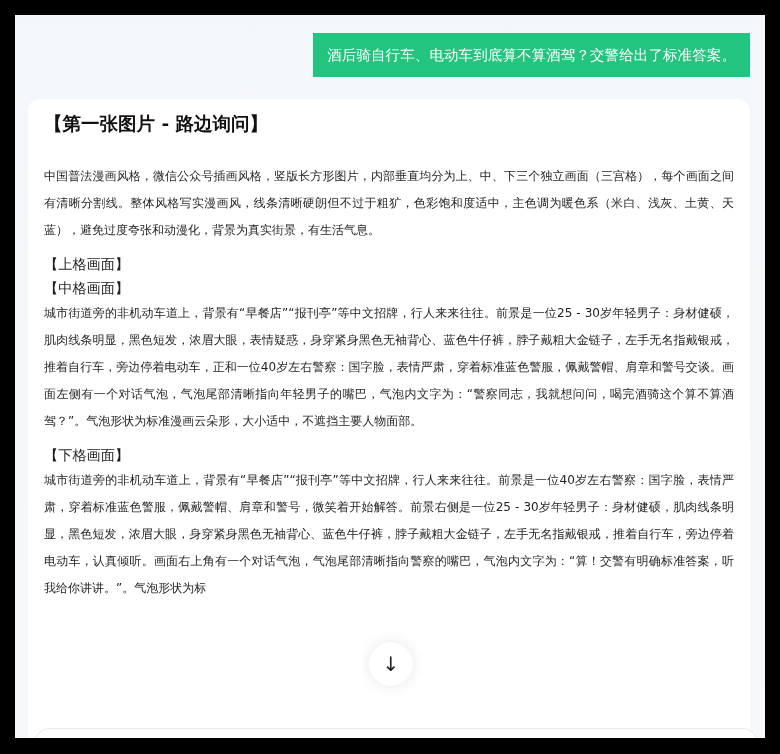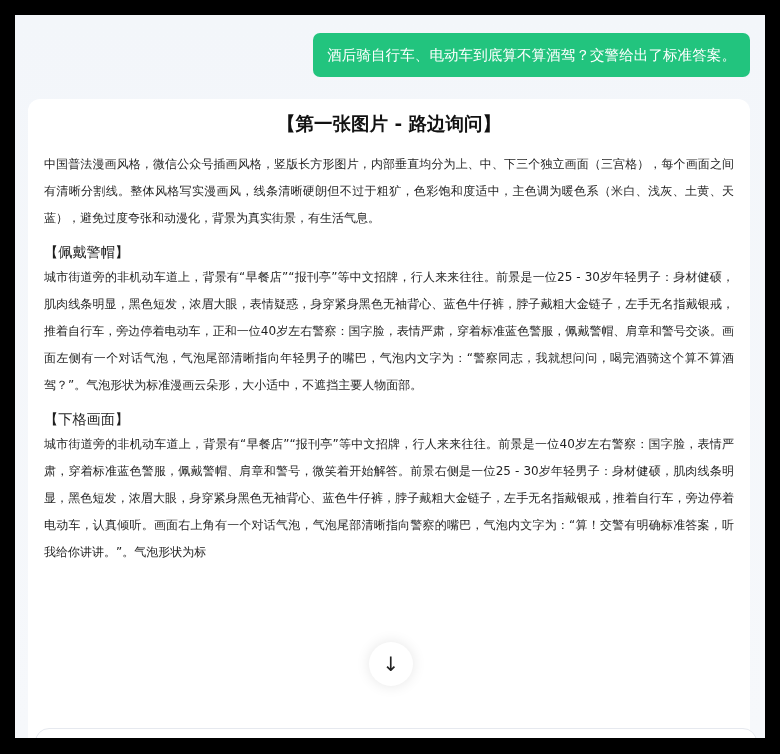--- a/index.html
+++ b/index.html
@@ -7,30 +7,30 @@
     width: 780px; height: 754px; background: #000; overflow: hidden;
     font-family: "DejaVu Sans", "Liberation Sans", sans-serif;
   }
   .viewport {
     position: absolute; left: 15px; top: 15px; width: 750px; height: 723px;
     background: linear-gradient(180deg, #f3f6fa 0%, #f6f8fb 100%);
     overflow: hidden;
   }
   .user-row { position: absolute; right: 15px; top: 18px; }
   .user-bubble {
-    background: #22c47e; color: #fff; border-radius: 7px;
+    background: #22c47e; color: #fff; border-radius: 0;
     padding: 0 14px; height: 44px; line-height: 44px;
     font-size: 14.5px; white-space: nowrap; letter-spacing: 0.1px;
   }
   .card {
     position: absolute; left: 13px; top: 84px; width: 722px; height: 700px;
     background: #fff; border-radius: 12px;
   }
   .card-inner { padding: 10px 16px 0 16px; color: #1f1f1f; }
-  .title { font-size: 18.5px; font-weight: bold; margin: 0 0 12px 0; line-height: 30px; color: #111; text-align: center; }
+  .title { font-size: 18.5px; font-weight: bold; margin: 0 0 24px 0; line-height: 30px; color: #111; }
   .para { font-size: 12px; line-height: 27px; margin: 0 0 8px 0; text-align: justify; }
   .section-label { font-size: 14.2px; line-height: 24px; margin: 0; }
   .scroll-btn {
     position: absolute; left: 354px; top: 627px; width: 44px; height: 44px;
     border-radius: 50%; background: #fff;
     box-shadow: 0 0 14px rgba(0,0,0,0.10);
     display: flex; align-items: center; justify-content: center;
     font-size: 20px; color: #222; cursor: pointer;
   }
   .input-box {
@@ -45,22 +45,23 @@
 
   <div class="user-row">
     <div class="user-bubble">酒后骑自行车、电动车到底算不算酒驾？交警给出了标准答案。</div>
   </div>
 
   <div class="card">
     <div class="card-inner">
       <div class="title">【第一张图片 - 路边询问】</div>
       <p class="para">中国普法漫画风格，微信公众号插画风格，竖版长方形图片，内部垂直均分为上、中、下三个独立画面（三宫格），每个画面之间有清晰分割线。整体风格写实漫画风，线条清晰硬朗但不过于粗犷，色彩饱和度适中，主色调为暖色系（米白、浅灰、土黄、天蓝），避免过度夸张和动漫化，背景为真实街景，有生活气息。</p>
 
-      <p class="section-label">【佩戴警帽】</p>
+      <p class="section-label">【上格画面】</p>
 
+      <p class="section-label">【中格画面】</p>
       <p class="para">城市街道旁的非机动车道上，背景有“早餐店”“报刊亭”等中文招牌，行人来来往往。前景是一位25 - 30岁年轻男子：身材健硕，肌肉线条明显，黑色短发，浓眉大眼，表情疑惑，身穿紧身黑色无袖背心、蓝色牛仔裤，脖子戴粗大金链子，左手无名指戴银戒，推着自行车，旁边停着电动车，正和一位40岁左右警察：国字脸，表情严肃，穿着标准蓝色警服，佩戴警帽、肩章和警号交谈。画面左侧有一个对话气泡，气泡尾部清晰指向年轻男子的嘴巴，气泡内文字为：“警察同志，我就想问问，喝完酒骑这个算不算酒驾？”。气泡形状为标准漫画云朵形，大小适中，不遮挡主要人物面部。</p>
 
       <p class="section-label">【下格画面】</p>
       <p class="para">城市街道旁的非机动车道上，背景有“早餐店”“报刊亭”等中文招牌，行人来来往往。前景是一位40岁左右警察：国字脸，表情严肃，穿着标准蓝色警服，佩戴警帽、肩章和警号，微笑着开始解答。前景右侧是一位25 - 30岁年轻男子：身材健硕，肌肉线条明显，黑色短发，浓眉大眼，身穿紧身黑色无袖背心、蓝色牛仔裤，脖子戴粗大金链子，左手无名指戴银戒，推着自行车，旁边停着电动车，认真倾听。画面右上角有一个对话气泡，气泡尾部清晰指向警察的嘴巴，气泡内文字为：“算！交警有明确标准答案，听我给你讲讲。”。气泡形状为标</p>
     </div>
   </div>
 
   <div class="scroll-btn">
     <span>↓</span>
   </div>

